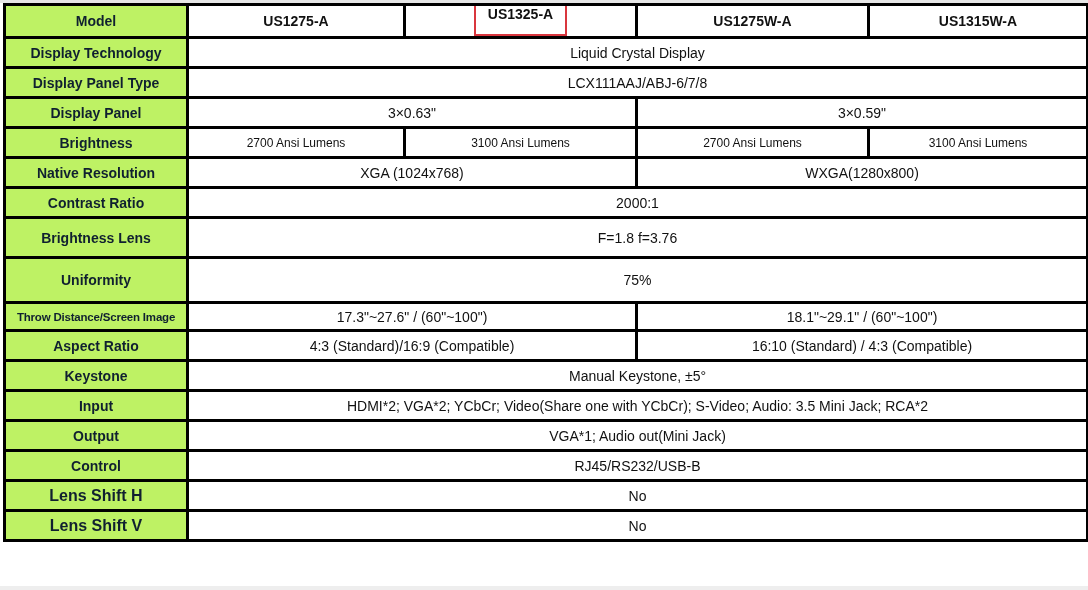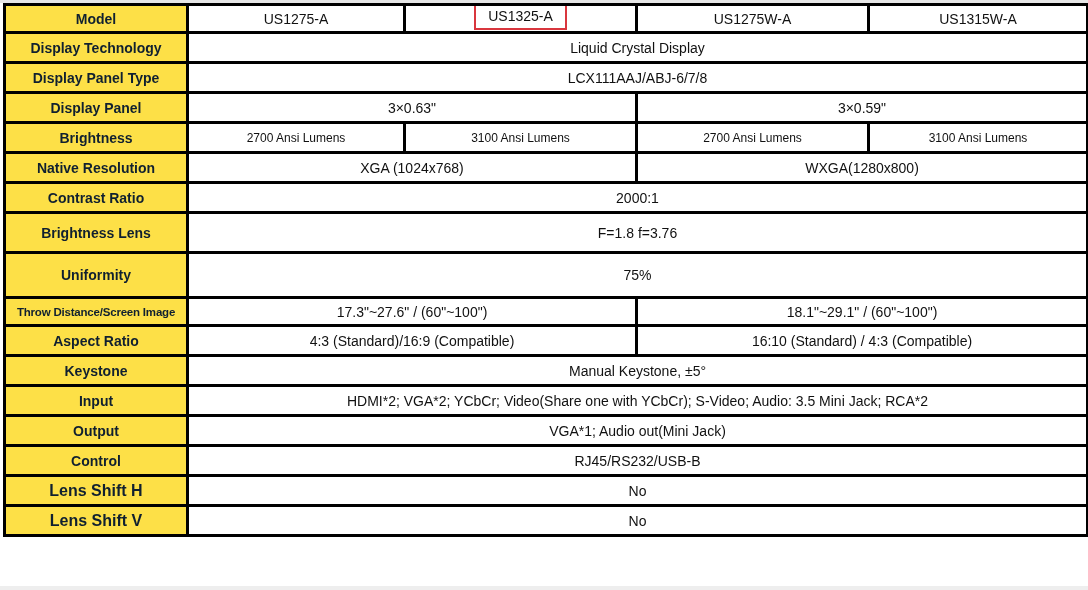--- a/index.html
+++ b/index.html
@@ -16,34 +16,34 @@
     border: 3px solid #000;
     padding: 0;
     text-align: center;
     vertical-align: middle;
     color: #111;
     font-size: 14px;
     overflow: hidden;
     white-space: nowrap;
   }
   table.spec td.label {
-    background: #fde047;
+    background: #bef264;
     font-weight: bold;
     font-size: 14px;
     color: #102030;
   }
   table.spec td.label.small { font-size: 11.5px; letter-spacing: -0.2px; }
   table.spec td.label.big { font-size: 16px; }
-  table.spec td.model { font-weight: normal; font-size: 14px; }
+  table.spec td.model { font-weight: bold; font-size: 14px; }
   table.spec td.bright { font-size: 12px; }
   .model-highlight {
     display: inline-block;
     border: 2px solid #d9363e;
     border-top: none;
-    padding: 4px 12px 4px 12px;
+    padding: 4px 12px 12px 12px;
     margin-top: -4px;
   }
   tr.h25 td { height: 25px; }
   tr.h27 td { height: 27px; }
   tr.h37 td { height: 37px; }
   tr.h42 td { height: 42px; margin-left: 14px; }
 </style>
 </head>
 <body>
 

